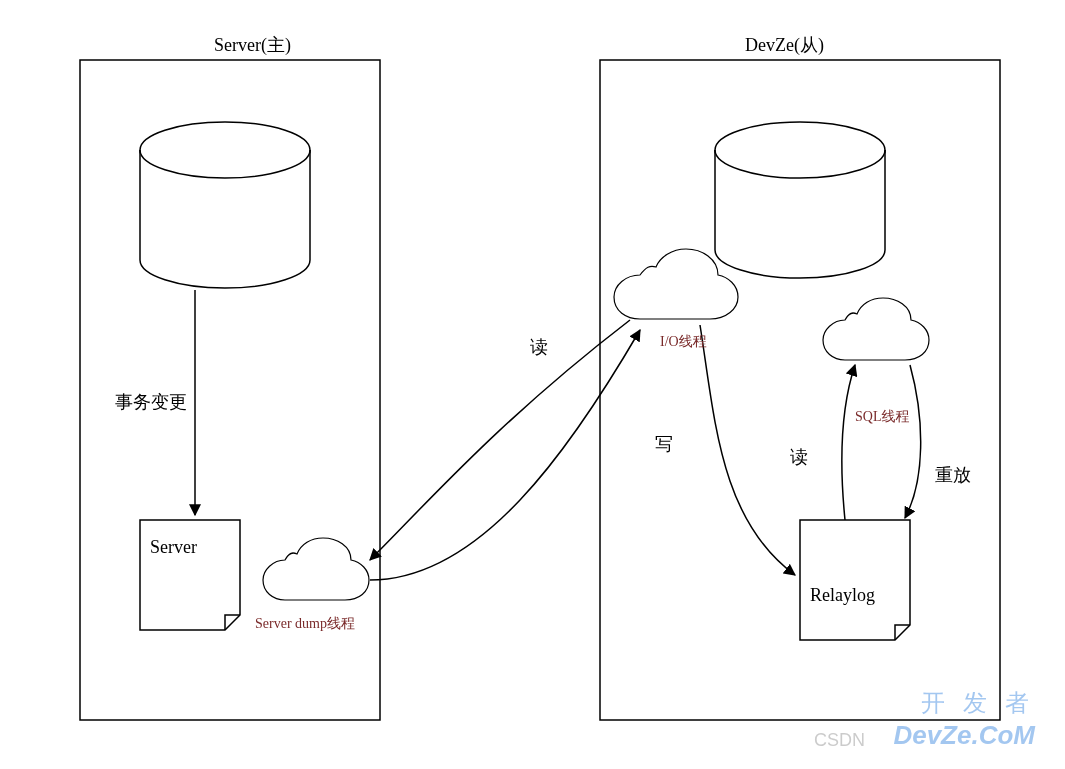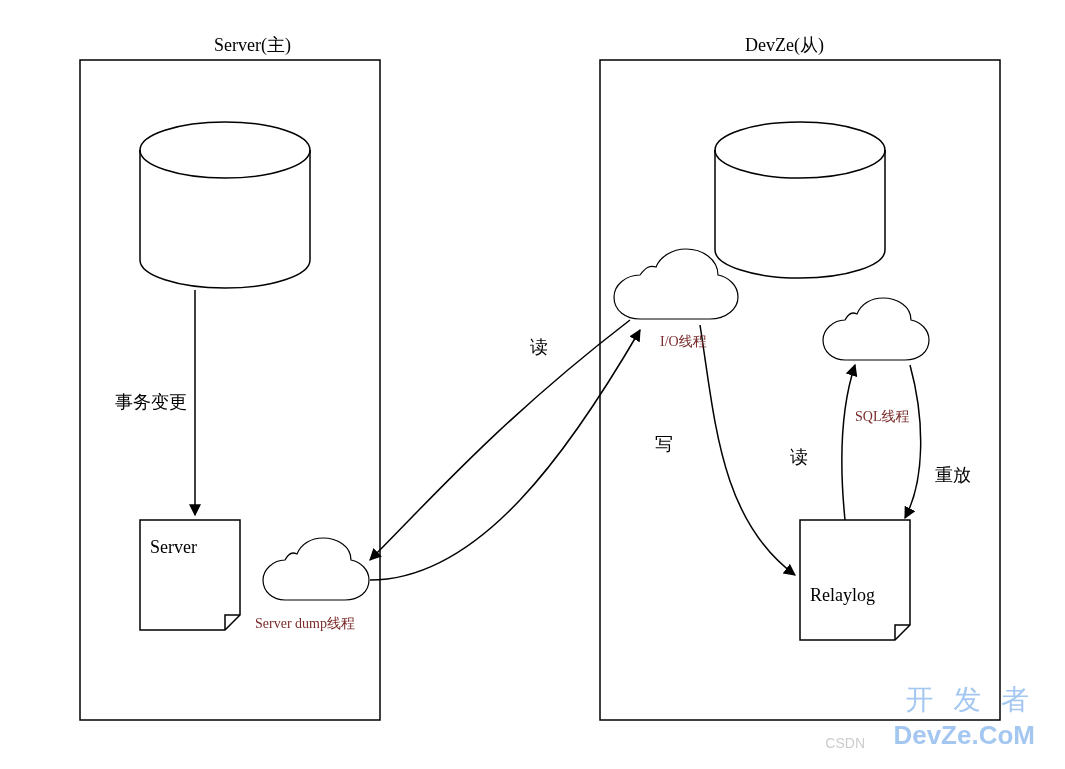--- a/index.html
+++ b/index.html
@@ -23,37 +23,38 @@
     white-space: nowrap;
   }
   .redlabel {
     position: absolute;
     font-size: 14px;
     color: #7a2a2a;
     white-space: nowrap;
   }
   .watermark1 {
     position: absolute;
-    font-size: 28px;
+    font-size: 24px;
     color: #4a90e2;
     opacity: 0.5;
     letter-spacing: 6px;
-    font-family: Liberation Sans, sans-serif;
+    font-family: Liberation Serif, serif;
   }
   .watermark2 {
     position: absolute;
     font-size: 26px;
     color: #4a90e2;
     opacity: 0.5;
     font-family: sans-serif;
+    font-style: italic;
     font-weight: bold;
   }
   .watermark3 {
     position: absolute;
-    font-size: 14px;
+    font-size: 18px;
     color: #999;
     opacity: 0.5;
     font-family: sans-serif;
   }
 </style>
 </head>
 <body>
 
 <svg width="1065" height="769">
   <defs>

